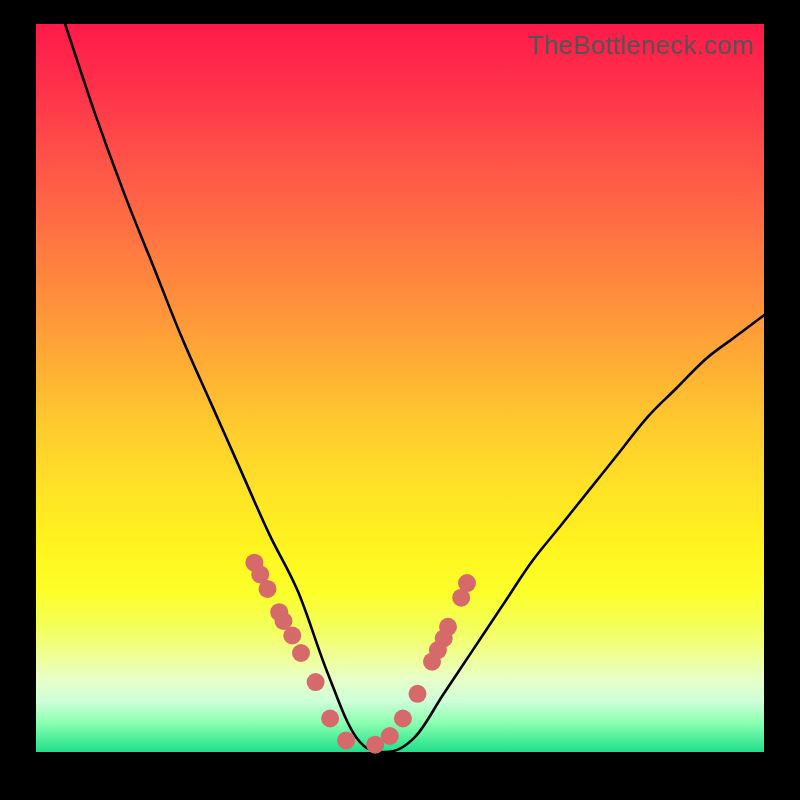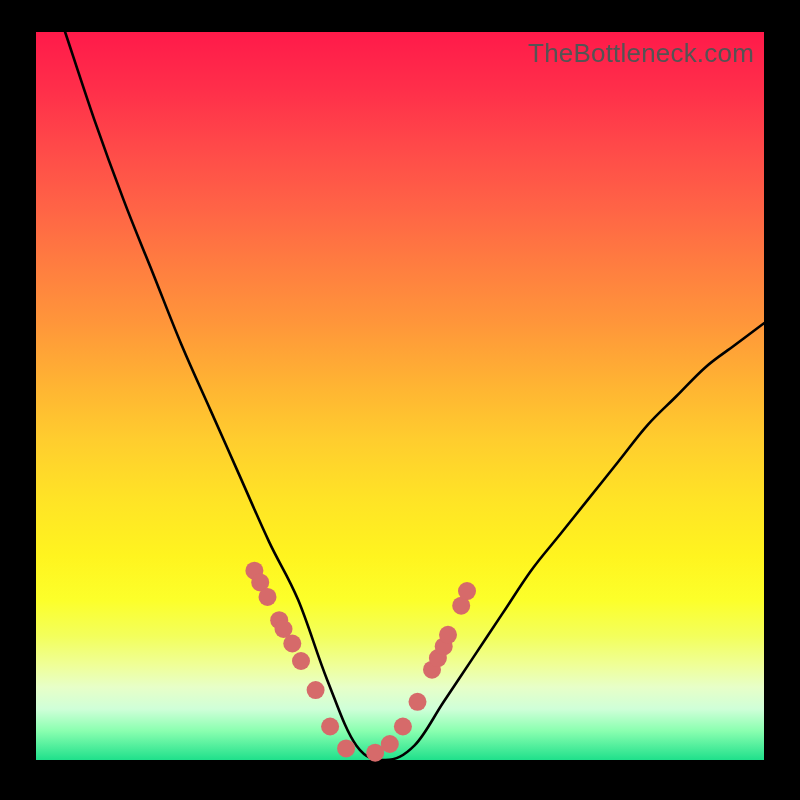--- a/index.html
+++ b/index.html
@@ -14,21 +14,21 @@
   .frame {
     position: absolute;
     left: 0; top: 0;
     width: 800px;
     height: 800px;
     background: #000;
   }
   .plot {
     position: absolute;
     left: 36px;
-    top: 32px;
+    top: 24px;
     width: 728px;
     height: 728px;
     
     background: linear-gradient(
       to bottom,
       #ff1a4a 0%,
       #ff2f4a 8%,
       #ff4a49 16%,
       #ff6346 24%,
       #ff7d40 32%,

